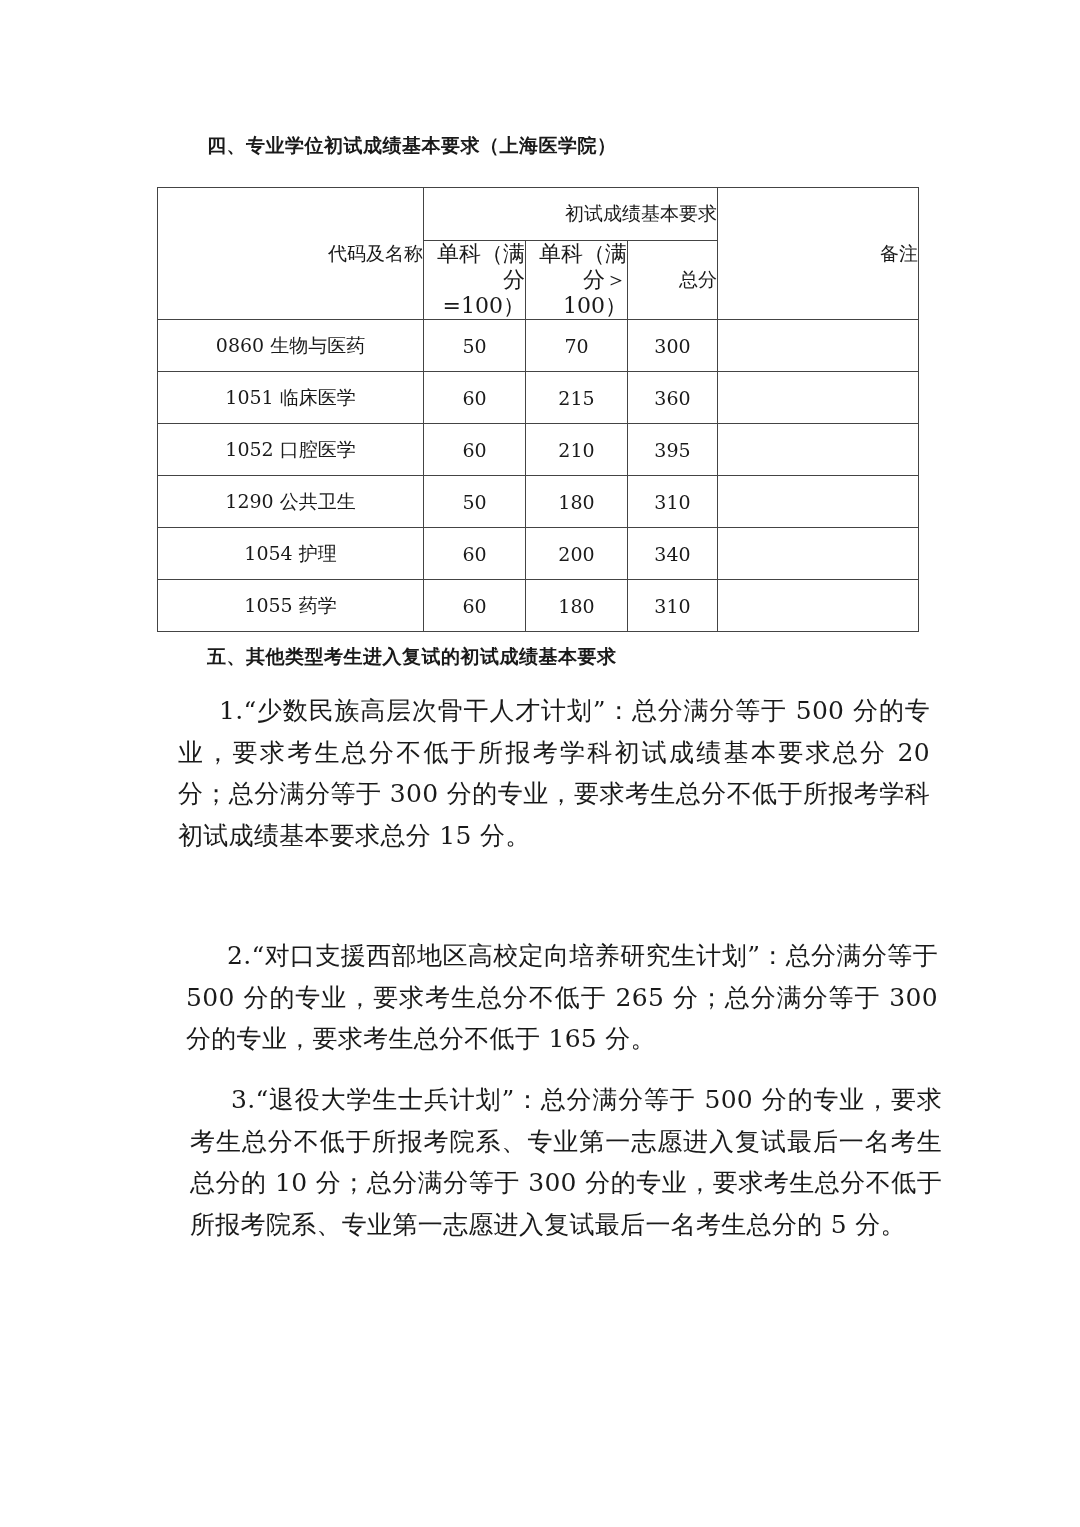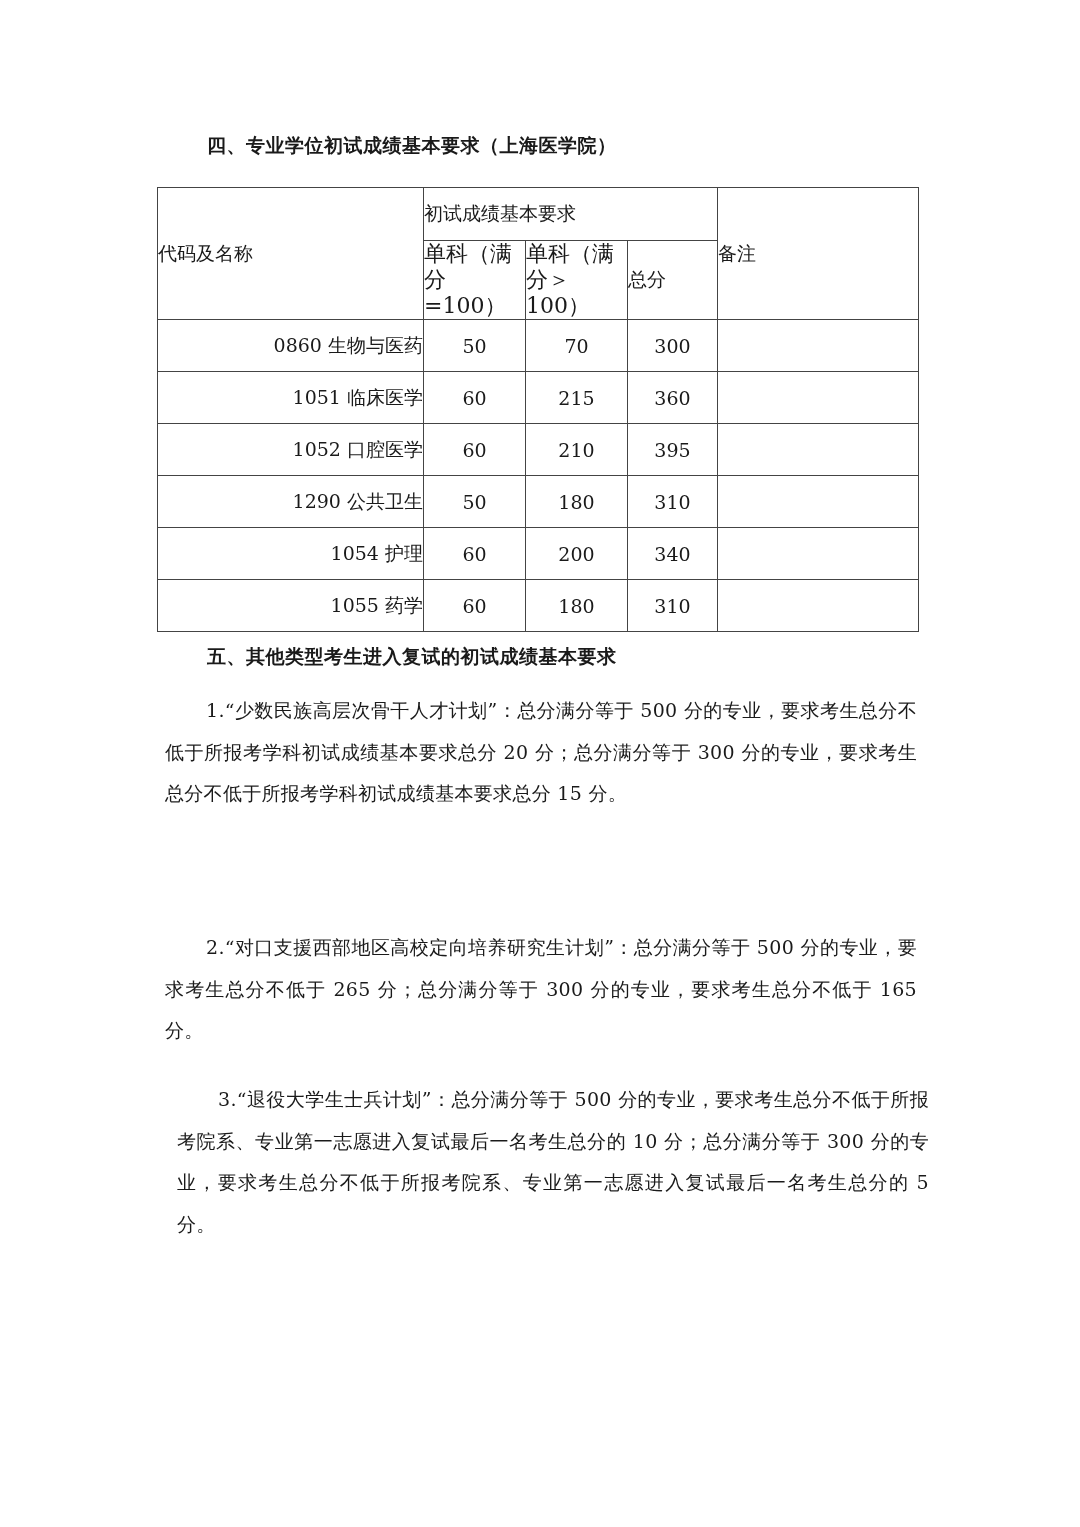--- a/index.html
+++ b/index.html
@@ -14,25 +14,25 @@
               font-family: "DejaVu Serif", "Liberation Serif", serif; font-size: 19px; color: #1a1a1a; }
   table.req td, table.req th { border: 1.5px solid #444; padding: 0; font-weight: normal; }
   .c-name { width: 266px; }
   .c-s1 { width: 102px; }
   .c-s2 { width: 102px; }
   .c-tot { width: 90px; }
   .c-note { width: 201px; }
   tr.h-top th { height: 52px; }
   tr.h-sub th { height: 56px; }
   tr.row td { height: 51px; }
-  th { text-align: left; vertical-align: middle; }
+  th { text-align: right; vertical-align: middle; }
   th.sub { font-size: 22px; line-height: 26px; }
-  td.name { text-align: right; padding-left: 9px; }
+  td.name { text-align: center; padding-left: 9px; }
   td.num { text-align: center; }
-  .para { position: absolute; left: 165px; width: 752px; font-size: 19px; line-height: 41.5px;
+  .para { position: absolute; left: 178px; width: 752px; font-size: 25px; line-height: 41.5px;
           text-align: justify; text-indent: 41px; letter-spacing: 0.3px; color: #1a1a1a; }
   .p1 { top: 690px; }
   .p1b { top: 830px; }
   .p2 { top: 927px; }
   .p3 { top: 1067px; }
   .p4 { top: 1254px; }
 </style>
 </head>
 <body>
 
@@ -107,16 +107,16 @@
       <td class="num">180</td>
       <td class="num">310</td>
       <td></td>
     </tr>
   </tbody>
     </table>
 
   <div class="heading h5">五、其他类型考生进入复试的初试成绩基本要求</div>
 
   <p class="para p1" style="margin:0">1.“少数民族高层次骨干人才计划”：总分满分等于 500 分的专业，要求考生总分不低于所报考学科初试成绩基本要求总分 20 分；总分满分等于 300 分的专业，要求考生总分不低于所报考学科初试成绩基本要求总分 15 分。</p>
-  <p class="para p2" style="margin:0">2.“对口支援西部地区高校定向培养研究生计划”：总分满分等于 500 分的专业，要求考生总分不低于 265 分；总分满分等于 300 分的专业，要求考生总分不低于 165 分。</p>
+  <p class="para p2" style="margin:8px">2.“对口支援西部地区高校定向培养研究生计划”：总分满分等于 500 分的专业，要求考生总分不低于 265 分；总分满分等于 300 分的专业，要求考生总分不低于 165 分。</p>
   <p class="para p3" style="margin:12px">3.“退役大学生士兵计划”：总分满分等于 500 分的专业，要求考生总分不低于所报考院系、专业第一志愿进入复试最后一名考生总分的 10 分；总分满分等于 300 分的专业，要求考生总分不低于所报考院系、专业第一志愿进入复试最后一名考生总分的 5 分。</p>
 
 </div>
 
 </body></html>

